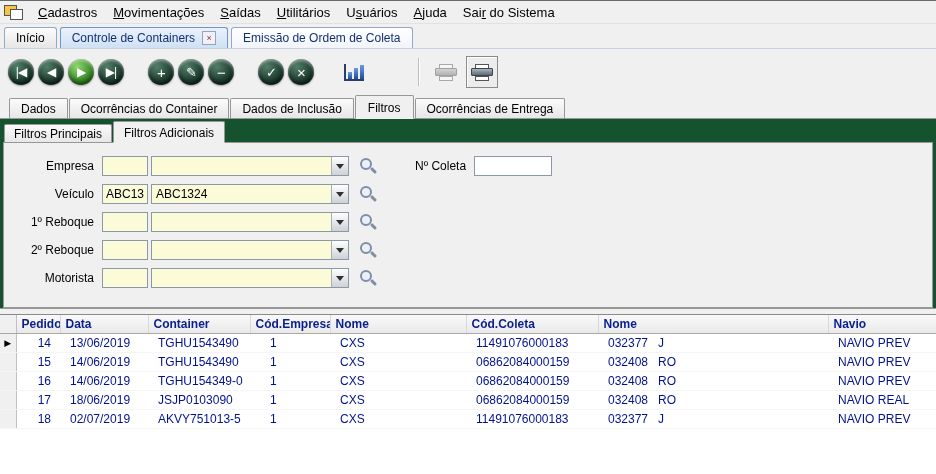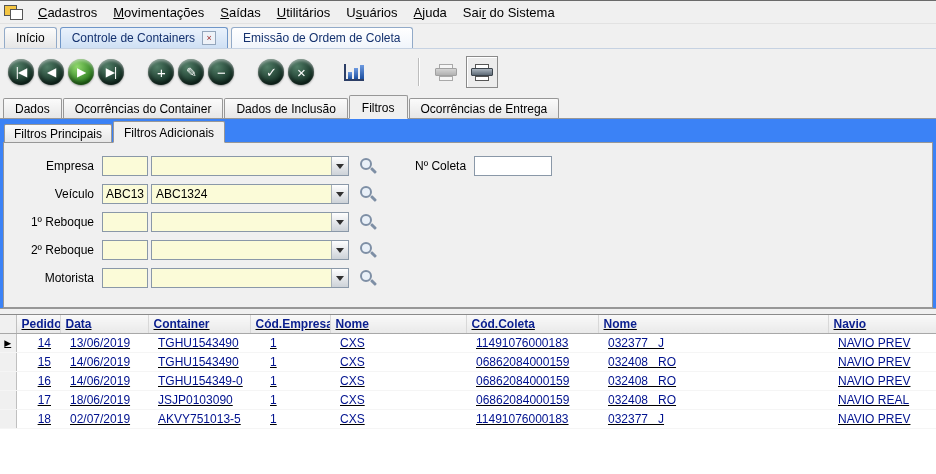--- a/index.html
+++ b/index.html
@@ -32,25 +32,25 @@
   .chart-icon { width:20px; height:17px; display:flex; align-items:flex-end; gap:2px; border-left:2px solid #2c3e66; border-bottom:2px solid #2c3e66; padding-left:2px; }
   .chart-icon i { display:block; width:4px; background:linear-gradient(#6d9ae0,#1c4fa0); }
   .chart-icon i.b1 { height:7px; } .chart-icon i.b2 { height:11px; } .chart-icon i.b3 { height:14px; }
   .printer { position:relative; width:22px; height:17px; display:inline-block; }
   .printer .p-top  { position:absolute; left:4px; top:0; width:14px; height:5px; background:#fff; border:1px solid #555; }
   .printer .p-body { position:absolute; left:0; top:4px; width:22px; height:8px; background:linear-gradient(#aab4be,#5e6a76); border:1px solid #3c444c; border-radius:1px; }
   .printer .p-out  { position:absolute; left:4px; top:12px; width:14px; height:5px; background:#fff; border:1px solid #555; }
   .vsep { width:2px; height:28px; border-left:1px solid #bdbdbd; border-right:1px solid #ffffff; margin:0 6px; flex:none; }
 
   
-  .ptabs { display:flex; align-items:flex-end; height:24px; padding-left:3px; margin-bottom:-1px; position:relative; z-index:3; flex:none; }
+  .ptabs { display:flex; align-items:flex-end; height:24px; padding-left:9px; margin-bottom:-1px; position:relative; z-index:3; flex:none; }
   .ptab { padding:3px 11px 2px; font-size:12px; background:linear-gradient(#fbfbfb,#e7e7e7); border:1px solid #979797; border-bottom:none; border-radius:2px 2px 0 0; margin-right:1px; margin-bottom:1px; color:#000; cursor:default; white-space:nowrap; }
   .ptab.active { padding:5px 12px 3px; margin-bottom:0; background:#f0f0f0; border-bottom:1px solid #f0f0f0; }
 
-  .main-panel { border:1px solid #979797; border-left:none; border-right:none; background:#3b82f6; height:191px; padding:3px 3px 0 3px; display:flex; flex-direction:column; flex:none; }
+  .main-panel { border:1px solid #979797; border-left:none; border-right:none; background:#14532d; height:191px; padding:3px 3px 0 3px; display:flex; flex-direction:column; flex:none; }
   .stabs { display:flex; align-items:flex-end; height:21px; padding-left:1px; margin-bottom:-1px; position:relative; z-index:2; flex:none; }
   .stab { padding:2px 9px 1px; font-size:12px; background:linear-gradient(#fbfbfb,#e7e7e7); border:1px solid #979797; border-bottom:none; border-radius:2px 2px 0 0; margin-right:1px; margin-bottom:1px; color:#000; cursor:default; white-space:nowrap; }
   .stab.active { padding:4px 10px 2px; margin-bottom:0; background:#f0f0f0; border-bottom:1px solid #f0f0f0; }
   .sub-panel { border:1px solid #979797; flex:1; padding-top:9px; background:#f0f0f0; }
 
   
   .form-row { display:flex; align-items:center; height:28px; }
   .flabel { width:98px; text-align:right; font-size:12px; padding-right:8px; color:#000; white-space:nowrap; }
   .code-input { width:46px; height:20px; border:1px solid #8a98a8; background:#fbfbd8; font:12px "Liberation Sans",sans-serif; padding:0 3px; }
   .combo { width:198px; height:20px; border:1px solid #8a98a8; background:#fbfbd8; margin-left:3px; display:flex; cursor:default; }
@@ -58,21 +58,21 @@
   .combo-arrow { width:17px; border-left:1px solid #a8b0b8; background:linear-gradient(#fefefe,#cdd2d8); display:flex; align-items:flex-start; justify-content:center; }
   .combo-arrow::after { content:""; width:0; height:0; border:4px solid transparent; border-top:5px solid #303030; margin-top:7px; }
   .mag-btn { margin-left:9px; width:19px; height:19px; background:transparent; border:none; position:relative; cursor:pointer; flex:none; }
   .mag-btn::before { content:""; position:absolute; left:2px; top:1px; width:8px; height:8px; border:2px solid #7e8fa5; border-radius:50%; background:#e9f0f8; }
   .mag-btn::after { content:""; position:absolute; left:12px; top:12px; width:7px; height:3px; background:#7e8fa5; transform:rotate(45deg); border-radius:1px; }
   .ncol-label { margin-left:38px; font-size:12px; white-space:nowrap; }
   .ncol-input { margin-left:8px; width:78px; height:20px; border:1px solid #8a98a8; background:#fff; font:12px "Liberation Sans",sans-serif; padding:0 3px; }
 
   
   .grid-gap { height:5px; flex:none; }
-  .grid-wrap { flex:1; background:#fff; border-top:1px solid #8a8a8a; overflow:hidden;text-decoration:underline; }
+  .grid-wrap { flex:1; background:#fff; border-top:1px solid #8a8a8a; overflow:hidden; }
   .grid-table { width:936px; border-collapse:collapse; table-layout:fixed; }
   .grid-table th { font-size:12px; font-weight:bold; color:#0a1f8f; text-align:left; background:linear-gradient(#f9f9f9,#e9e9e9); border-bottom:1px solid #a8a8a8; border-right:1px solid #d8d8d8; padding:2px 5px; height:15px; white-space:nowrap; overflow:hidden; }
   .grid-table td { font-size:12px; color:#00128f; padding:2px 10px; height:16px; white-space:pre; overflow:hidden; border-bottom:1px solid #f5f5f5; }
   th.ind, td.ind { background:#f0f0f0; border-right:1px solid #c0c0c0; padding:0; }
   td.num { text-align:right; padding-right:9px; }
   td.emp { padding-left:20px; }
   .row-pointer { display:block; text-align:center; color:#000; font-size:9px; line-height:16px; }
 </style>
 </head>
 <body>

